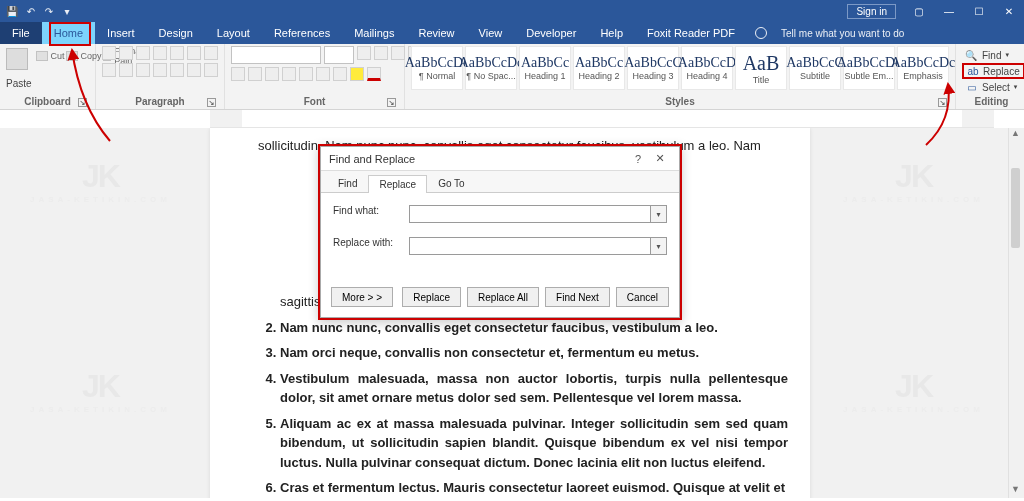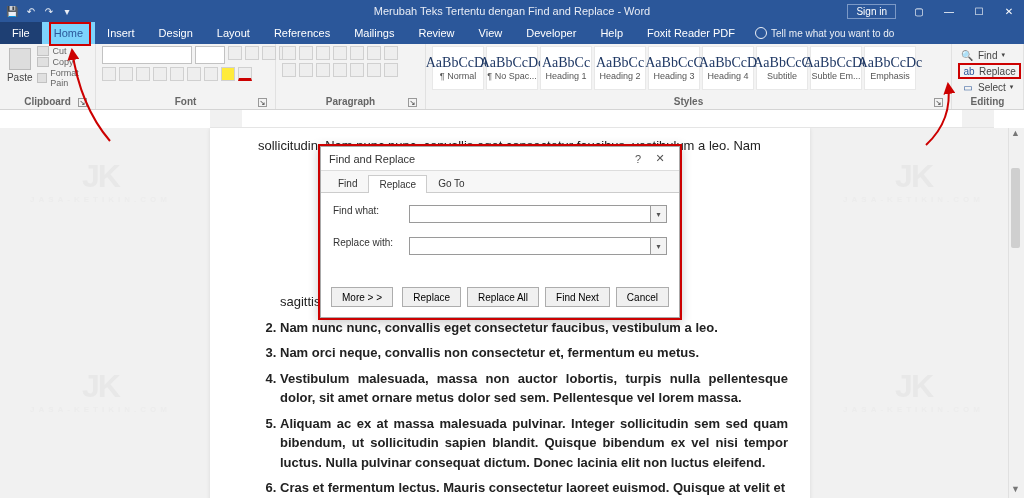--- a/index.html
+++ b/index.html
@@ -12,32 +12,32 @@
 .titlebar .title { position:absolute; left:50%; transform:translateX(-50%); color:#e8ecf5; font-size:11px; }
 .titlebar .right { margin-left:auto; display:flex; align-items:center; }
 .titlebar .signin { border:1px solid #7c99c6; padding:1px 8px; margin-right:8px; font-size:10px; }
 .titlebar .winbtn { width:30px; height:22px; display:flex; align-items:center; justify-content:center; font-size:10px; }
 
 
 .tabs { height:22px; background:#2b579a; display:flex; align-items:stretch; color:#fff; font-size:11px; }
 .tabs .tab { padding:0 12px; display:flex; align-items:center; cursor:pointer; }
 .tabs .tab.file { background:#1e3f73; }
 .tabs .tab.active { background:#7dd3fc; color:#2b579a; }
-.tabs .tellme { display:flex; align-items:center; gap:4px; margin-left:8px; font-size:10px; opacity:.9; }
+.tabs .tellme { display:flex; align-items:center; gap:14px; margin-left:8px; font-size:10px; opacity:.9; }
 .tabs .tellme .bulb { width:12px; height:12px; border:1px solid #fff; border-radius:50%; display:inline-block; }
 
 
 .ribbon { height:66px; background:#f3f3f3; border-bottom:1px solid #d4d4d4; display:flex; font-size:10px; color:#444; }
 .group { border-right:1px solid #e1e1e1; padding:2px 6px 0; display:flex; flex-direction:column; position:relative; }
 .group .body { flex:1; display:flex; align-items:flex-start; gap:4px; }
 .group .label { text-align:center; font-size:10px; color:#666; padding:2px 0; position:relative;font-weight:bold; }
 .group .label .launcher { position:absolute; right:2px; bottom:2px; width:9px; height:9px; border:1px solid #999; font-size:7px; line-height:7px; text-align:center; color:#666; }
-.btn-lg { width:34px; display:flex; flex-direction:column; align-items:center; gap:2px; padding-top:2px; }
+.btn-lg { width:34px; display:flex; flex-direction:column; gap:8px; padding-top:2px; }
 .btn-lg .ic { width:22px; height:22px; background:#ddd; border:1px solid #bbb; }
-.mini { display:flex; flex-direction:column; gap:1px; font-size:9px; color:#666; }
+.mini { display:flex; flex-direction:row; gap:1px; font-size:9px; color:#666; }
 .mini span { display:flex; align-items:center; gap:3px; }
 .mini .ic { width:12px; height:10px; background:#e0e0e0; border:1px solid #c2c2c2; display:inline-block; }
 .fontbox, .sizebox { height:18px; border:1px solid #c2c2c2; background:#fff; font-size:10px; padding:0 4px; display:flex; align-items:center; }
 .fontbox { width:90px; } .sizebox { width:30px; }
 .iconrow { display:flex; gap:3px; }
 .iconrow .ic { width:14px; height:14px; border:1px solid #d0d0d0; background:#eee; }
 .fontcol { display:flex; flex-direction:column; gap:3px; }
 
 .style-tile { width:52px; height:44px; border:1px solid #e8e8e8; background:#fff; display:flex; flex-direction:column; align-items:center; justify-content:center; font-size:9px; color:#555; }
 .style-tile .sample { font-size:14px; color:#1f3864; font-family:"Times New Roman",serif; }
@@ -95,21 +95,20 @@
 </head>
 <body>
 
 <div class="titlebar">
   <div class="qat">
     <span>💾</span>
     <span>↶</span>
     <span>↷</span>
     <span>▾</span>
   </div>
-  <div class="title">Merubah Teks Tertentu dengan Find and Replace  -  Word</div>
   <div class="right">
     <div class="signin">Sign in</div>
     <div class="winbtn">▢</div>
     <div class="winbtn">—</div>
     <div class="winbtn">☐</div>
     <div class="winbtn">✕</div>
   </div>
 </div>
 
 <div class="tabs">
@@ -149,20 +148,46 @@
           </span>
         <span>
             <span class="ic"></span>
             <span>Format Pain</span>
           </span>
       </div>
     </div>
     <div class="label"><span>Clipboard</span><span class="launcher">↘</span></div>
   </div>
 
+  <div class="group" style="width:150px">
+    <div class="body">
+      <div class="fontcol">
+        <div class="iconrow">
+          <div class="ic"></div>
+          <div class="ic"></div>
+          <div class="ic"></div>
+          <div class="ic"></div>
+          <div class="ic"></div>
+          <div class="ic"></div>
+          <div class="ic"></div>
+        </div>
+        <div class="iconrow">
+          <div class="ic"></div>
+          <div class="ic"></div>
+          <div class="ic"></div>
+          <div class="ic"></div>
+          <div class="ic"></div>
+          <div class="ic"></div>
+          <div class="ic"></div>
+        </div>
+      </div>
+    </div>
+    <div class="label"><span>Paragraph</span><span class="launcher">↘</span></div>
+  </div>
+
   <div class="group" style="width:180px">
     <div class="body">
       <div class="fontcol">
         <div class="iconrow">
           <div class="fontbox"></div>
           <div class="sizebox"></div>
           <div class="ic"></div>
           <div class="ic"></div>
           <div class="ic"></div>
           <div class="ic"></div>
@@ -176,46 +201,20 @@
           <div class="ic"></div>
           <div class="ic"></div>
           <div class="ic" style="background:#ffeb3b"></div>
           <div class="ic" style="border-bottom:3px solid #c00"></div>
         </div>
       </div>
     </div>
     <div class="label"><span>Font</span><span class="launcher">↘</span></div>
   </div>
 
-  <div class="group" style="width:150px">
-    <div class="body">
-      <div class="fontcol">
-        <div class="iconrow">
-          <div class="ic"></div>
-          <div class="ic"></div>
-          <div class="ic"></div>
-          <div class="ic"></div>
-          <div class="ic"></div>
-          <div class="ic"></div>
-          <div class="ic"></div>
-        </div>
-        <div class="iconrow">
-          <div class="ic"></div>
-          <div class="ic"></div>
-          <div class="ic"></div>
-          <div class="ic"></div>
-          <div class="ic"></div>
-          <div class="ic"></div>
-          <div class="ic"></div>
-        </div>
-      </div>
-    </div>
-    <div class="label"><span>Paragraph</span><span class="launcher">↘</span></div>
-  </div>
-
   <div class="group" style="flex:1">
     <div class="body">
       <div class="styles-row" id="styles-gal">
           <div class="style-tile">
             <div class="sample">AaBbCcDc</div>
             <div>¶ Normal</div>
           </div>
           <div class="style-tile">
             <div class="sample">AaBbCcDc</div>
             <div>¶ No Spac...</div>
@@ -228,20 +227,24 @@
             <div class="sample">AaBbCc</div>
             <div>Heading 2</div>
           </div>
           <div class="style-tile">
             <div class="sample">AaBbCcC</div>
             <div>Heading 3</div>
           </div>
           <div class="style-tile">
             <div class="sample">AaBbCcD</div>
             <div>Heading 4</div>
+          </div>
+          <div class="style-tile big">
+            <div class="sample">AaB</div>
+            <div>Title</div>
           </div>
           <div class="style-tile">
             <div class="sample">AaBbCcC</div>
             <div>Subtitle</div>
           </div>
           <div class="style-tile">
             <div class="sample">AaBbCcDc</div>
             <div>Subtle Em...</div>
           </div>
           <div class="style-tile">

